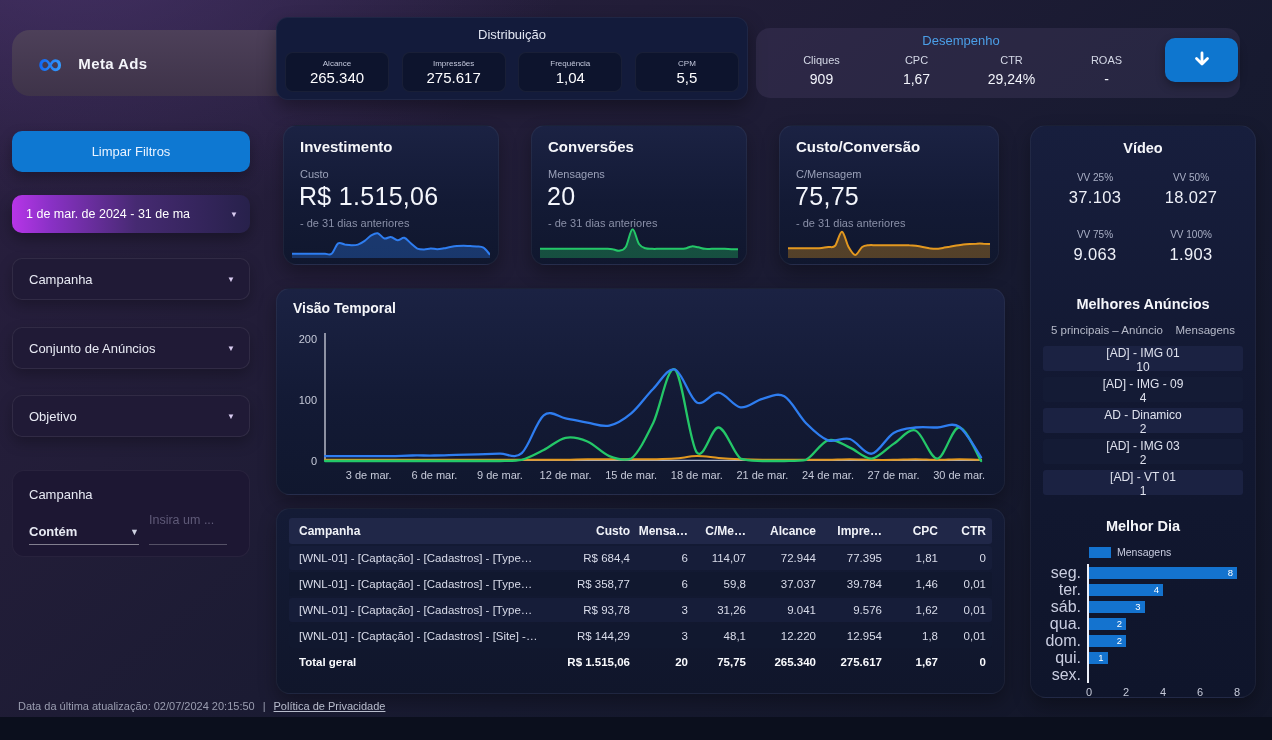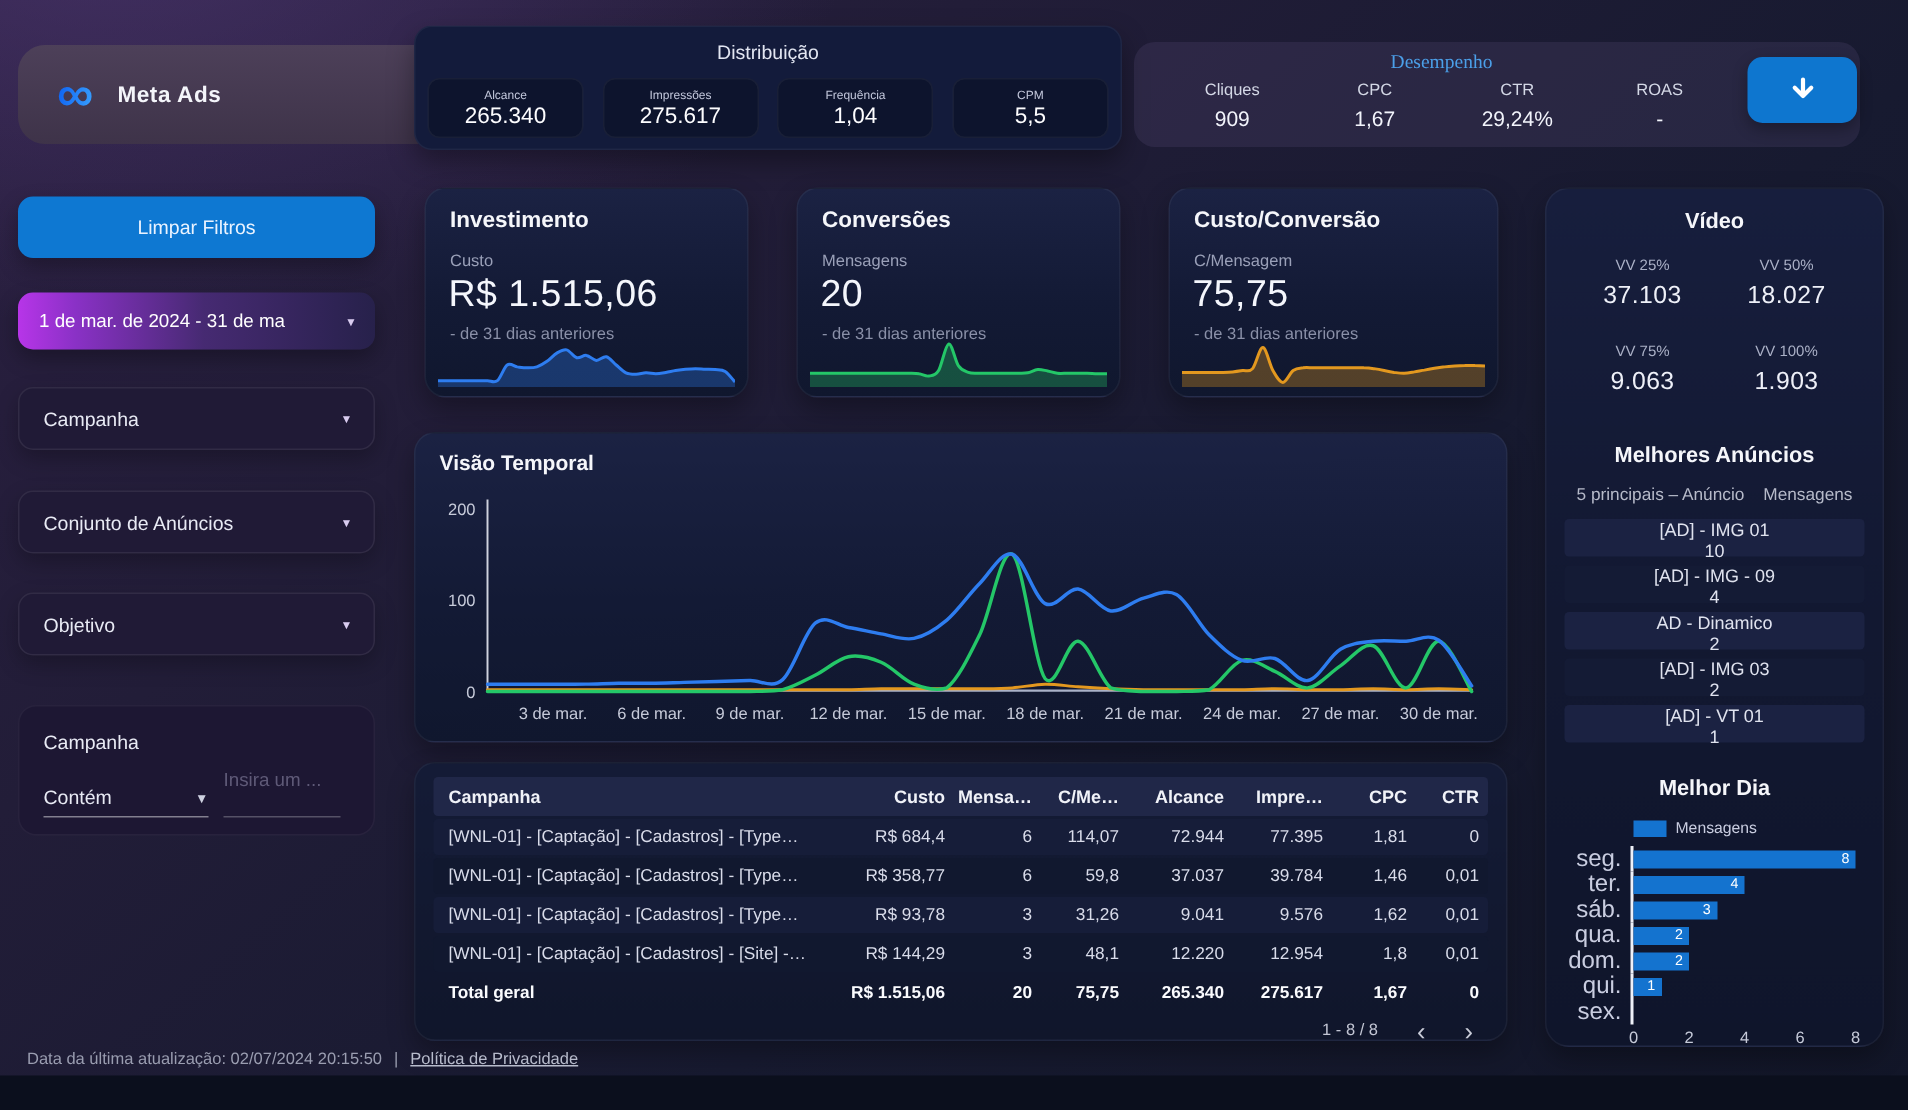--- a/index.html
+++ b/index.html
@@ -56,21 +56,21 @@
   .filter-select{ position:absolute; left:12px; width:238px; height:42px; border-radius:10px;
     background:#201a36; border:1px solid rgba(255,255,255,.08); display:flex; align-items:center;
     padding:0 14px 0 16px; cursor:pointer; box-shadow:0 6px 14px rgba(0,0,0,.25); }
   .filter-select .txt{ flex:1; font-size:13px; color:#e8eaf4; }
   .adv-filter{ position:absolute; left:12px; top:470px; width:238px; height:87px; border-radius:12px;
     background:#1d1733; border:1px solid rgba(255,255,255,.05); }
   .adv-filter .title{ position:absolute; left:16px; top:16px; font-size:13px; color:#e8eaf4; }
   .adv-row{ position:absolute; left:16px; top:42px; right:14px; display:flex; gap:10px; align-items:flex-end; }
   .op-select{ width:110px; display:flex; align-items:center; padding-bottom:5px;
     border-bottom:1px solid rgba(255,255,255,.45); cursor:pointer; }
-  .op-select .txt{ flex:1; font-size:13px; color:#e8eaf4; }
+  .op-select .txt{ flex:1; font-size:13px; color:#e8eaf4;font-weight:bold; }
   .op-select .tri{ font-size:9px; color:#cfd2e2; }
   .adv-input{ width:78px; background:transparent; border:none; outline:none;
     border-bottom:1px solid rgba(255,255,255,.25); padding-bottom:17px;
     font-family:inherit; font-size:12.5px; color:#7dd3fc; }
   .adv-input::placeholder{ color:#5f5a78; }
 
   
   .card{ position:absolute; border-radius:14px; border:1px solid rgba(255,255,255,.05);
     background:linear-gradient(180deg,#1b2243 0%,#131a35 55%,#10172e 100%);
     box-shadow:0 8px 18px rgba(0,0,0,.3); }
@@ -160,21 +160,21 @@
         <span class="val">1,04</span>
       </div>
       <div class="mbox">
         <span class="lbl">CPM</span>
         <span class="val">5,5</span>
       </div>
     </div>
   </div>
 
   <div class="perf-panel">
-    <div class="perf-title" style="color: rgb(75, 159, 232); font-family: Liberation Serif, serif;">Desempenho</div>
+    <div class="perf-title" style="color: rgb(75, 159, 232);">Desempenho</div>
     <div class="perf-metrics">
       <div class="pm">
         <div class="lbl">Cliques</div>
         <div class="val">909</div>
       </div>
       <div class="pm">
         <div class="lbl">CPC</div>
         <div class="val">1,67</div>
       </div>
       <div class="pm">
@@ -343,25 +343,20 @@
     <div class="ttotal" id="table-total">
         <div class="tcell c-camp">Total geral</div>
         <div class="tcell c-custo">R$ 1.515,06</div>
         <div class="tcell c-mens">20</div>
         <div class="tcell c-cme">75,75</div>
         <div class="tcell c-alc">265.340</div>
         <div class="tcell c-impr">275.617</div>
         <div class="tcell c-cpc">1,67</div>
         <div class="tcell c-ctr">0</div>
       </div>
-    <div class="pager">
-      <span>1 - 8 / 8</span>
-      <span class="pg-arrow">‹</span>
-      <span class="pg-arrow">›</span>
-    </div>
   </div>
 
   <div class="card rightcard">
     <div class="r-title" style="top:14px">Vídeo</div>
     <div class="video-grid">
       <div class="vcell">
         <div class="lbl">VV 25%</div>
         <div class="val">37.103</div>
       </div>
       <div class="vcell">

